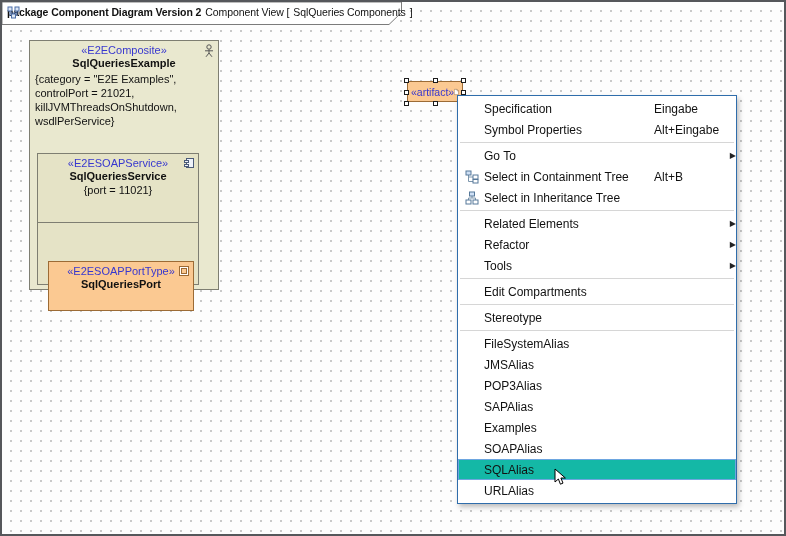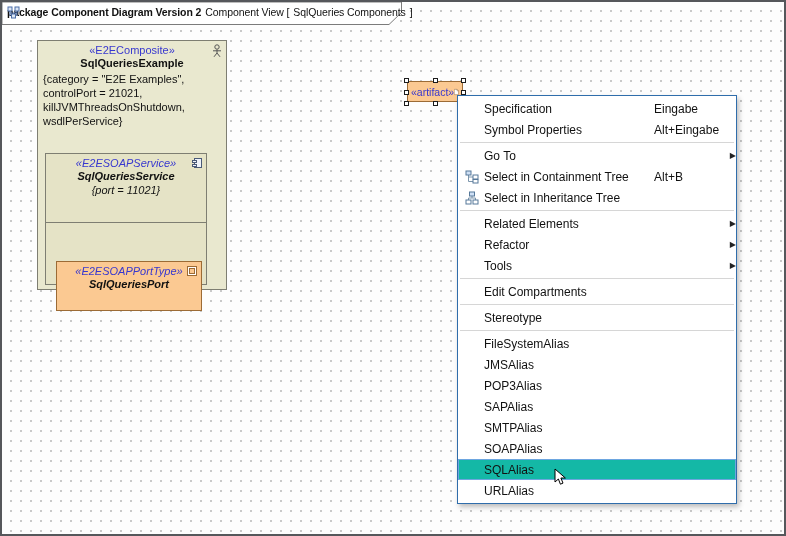--- a/index.html
+++ b/index.html
@@ -11,26 +11,26 @@
     background-size:10px 10px; background-position:4px 4px;
   }
   
   .tab-wrap { position:absolute; left:0; top:0; width:400px; height:23px; }
   .tab-wrap svg { position:absolute; left:0; top:0; }
   .tab-text { position:absolute; left:5px; top:4px; display:flex; align-items:center; gap:4px;
               font-size:10.5px; letter-spacing:-0.1px; white-space:nowrap; color:#111; }
   .tab-bold { font-weight:bold; }
   
   .uml-box { position:absolute; border:1px solid #7e7e72; font-size:11px; color:#111; }
-  .composite { left:35px; top:38px; width:190px; height:250px; background:#e9e8cf; }
+  .composite { left:27px; top:38px; width:190px; height:250px; background:#e9e8cf; }
   .stereo { display:block; text-align:center; color:#3737cf; padding-top:3px; }
   .elname { display:block; text-align:center; font-weight:bold; padding-top:1px; }
   .props-left { padding:3px 4px 0 5px; line-height:14px; text-align:left; }
   .props-center { text-align:center; padding-top:2px; }
-  .service { left:7px; top:112px; width:162px; height:132px; background:#e5e3c6;font-style:italic; }
+  .service { left:7px; top:112px; width:162px; height:132px; background:#e5e3c6; }
   .svc-sep { position:absolute; left:0; right:0; top:68px; border-top:1px solid #7e7e72; }
   .porttype { left:10px; top:75px; width:146px; height:50px; background:#fbc992; border:1px solid #9c6b35;margin-top:32px; }
   .box-icon { position:absolute; top:3px; right:3px; }
   
   .artifact { position:absolute; left:405px; top:79px; width:56px; height:21px; z-index:5;
               background:#fbc992; border:1px solid #9c6b35; display:flex; align-items:center;justify-content:space-between; }
   .artifact .stereo-inline { color:#3737cf; font-size:10.5px; padding-left:3px; flex:1; text-align:center; }
   .handle { position:absolute; width:5px; height:5px; background:#fff; border:1px solid #1c1c1c; z-index:6; }
   
   .context-menu { position:absolute; left:455px; top:93px; width:280px; z-index:10;
@@ -237,21 +237,21 @@
       <span class="mi-arrow"></span>
     </div>
     <div class="menu-item">
       <span class="mi-icon"></span>
       <span class="mi-label">SAPAlias</span>
       <span class="mi-shortcut"></span>
       <span class="mi-arrow"></span>
     </div>
     <div class="menu-item">
       <span class="mi-icon"></span>
-      <span class="mi-label">SMTPAlias</span>
+      <span class="mi-label">Examples</span>
       <span class="mi-shortcut"></span>
       <span class="mi-arrow"></span>
     </div>
     <div class="menu-item">
       <span class="mi-icon"></span>
       <span class="mi-label">SOAPAlias</span>
       <span class="mi-shortcut"></span>
       <span class="mi-arrow"></span>
     </div>
     <div class="menu-item highlight">

